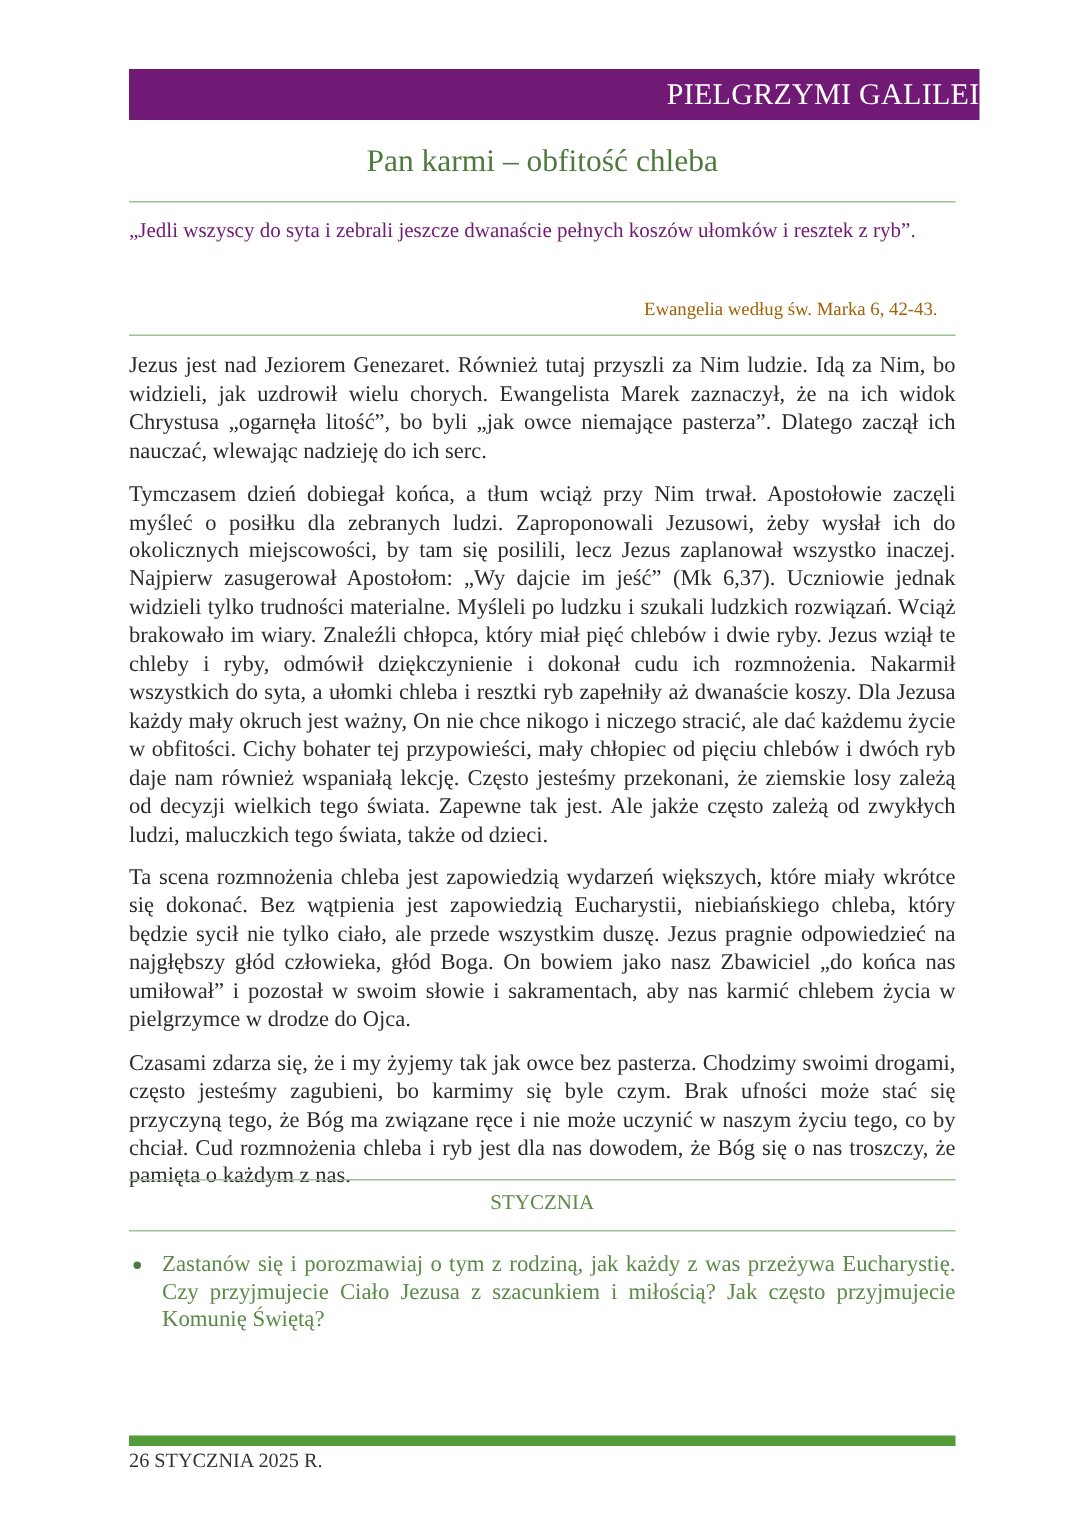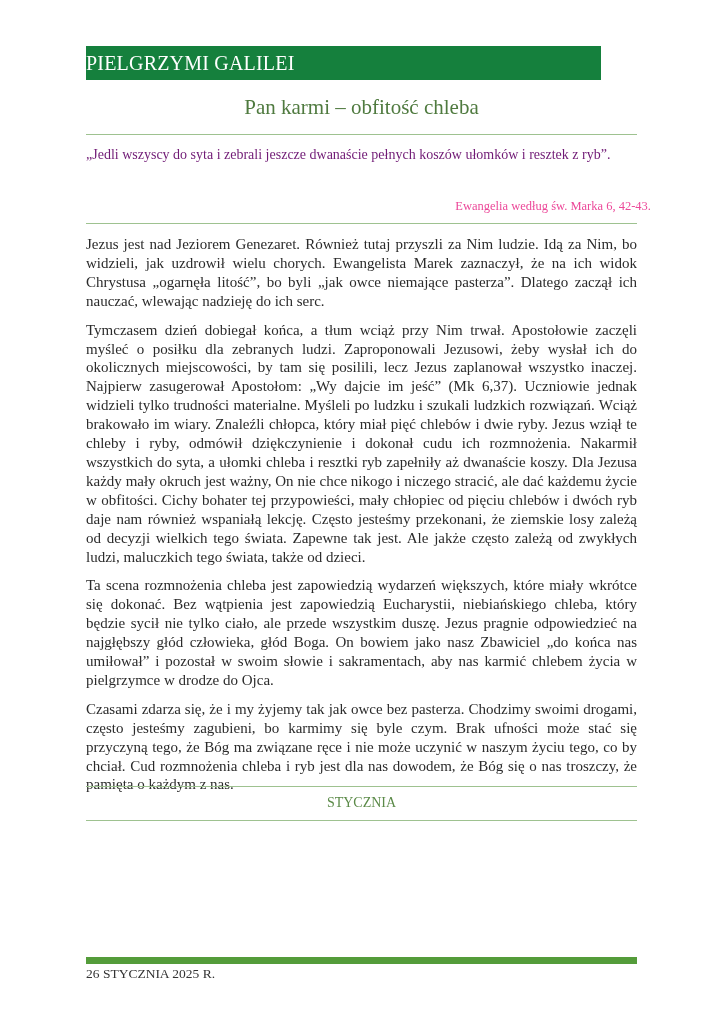--- a/index.html
+++ b/index.html
@@ -1,26 +1,26 @@
 <!DOCTYPE html>
 <html><head>
 <meta charset="utf-8">
 <style>
   html, body { margin: 0; padding: 0; background: #ffffff; }
   body { width: 724px; height: 1024px; position: relative; overflow: hidden;
          font-family: "DejaVu Serif", "Liberation Serif", serif; }
-  .header-bar { position: absolute; left: 86px; top: 46px; width: 515px; height: 34px;
-    background: #15803d; color: #ffffff; text-align: left; font-size: 20px; line-height: 34px;
+  .header-bar { position: absolute; left: 86px; top: 46px; width: 567px; height: 34px;
+    background: #701a75; color: #ffffff; text-align: right; font-size: 20px; line-height: 34px;
     letter-spacing: 0.2px; font-family: "Liberation Serif", serif; }
   .title { position: absolute; left: 86px; top: 92px; width: 551px; text-align: center;
     color: #4f7a3f; font-size: 21px; line-height: 30px; font-family: "Liberation Serif", serif; }
   .rule { position: absolute; left: 86px; width: 551px; height: 0; border-top: 1.5px solid #9ec290; }
   .quote { position: absolute; left: 86px; top: 145px; width: 551px; color: #701a75;
     font-size: 14px; line-height: 20px; font-family: "Liberation Serif", serif; }
-  .quote-source { position: absolute; right: 73px; top: 198px; color: #ec4899;
+  .quote-source { position: absolute; right: 99px; top: 198px; color: #a16207;
     font-size: 12.5px; line-height: 16px; font-family: "Liberation Serif", serif; }
   .body-text { position: absolute; left: 86px; top: 235px; width: 551px; color: #2b2b2b;
     font-size: 15px; line-height: 18.9px; text-align: justify; font-family: "Liberation Serif", serif; }
   .body-text p { margin: 0 0 10px 0; }
   .task-title { position: absolute; left: 86px; top: 793px; width: 551px; text-align: center;
     color: #5b8a48; font-size: 14px; line-height: 20px; font-family: "Liberation Serif", serif; }
   .task-list { position: absolute; left: 86px; top: 834px; width: 551px; margin: 0; padding: 0;
     list-style: none; color: #5b8a48; font-size: 15.2px; line-height: 18.5px;
     text-align: justify; font-family: "Liberation Serif", serif; }
   .task-list li { position: relative; padding-left: 22px; margin-bottom: 2px; }
@@ -51,16 +51,20 @@
   <p>Tymczasem dzień dobiegał końca, a tłum wciąż przy Nim trwał. Apostołowie zaczęli myśleć o posiłku dla zebranych ludzi. Zaproponowali Jezusowi, żeby wysłał ich do okolicznych miejscowości, by tam się posilili, lecz Jezus zaplanował wszystko inaczej. Najpierw zasugerował Apostołom: „Wy dajcie im jeść” (Mk 6,37). Uczniowie jednak widzieli tylko trudności materialne. Myśleli po ludzku i szukali ludzkich rozwiązań. Wciąż brakowało im wiary. Znaleźli chłopca, który miał pięć chlebów i dwie ryby. Jezus wziął te chleby i ryby, odmówił dziękczynienie i dokonał cudu ich rozmnożenia. Nakarmił wszystkich do syta, a ułomki chleba i resztki ryb zapełniły aż dwanaście koszy. Dla Jezusa każdy mały okruch jest ważny, On nie chce nikogo i niczego stracić, ale dać każdemu życie w obfitości. Cichy bohater tej przypowieści, mały chłopiec od pięciu chlebów i dwóch ryb daje nam również wspaniałą lekcję. Często jesteśmy przekonani, że ziemskie losy zależą od decyzji wielkich tego świata. Zapewne tak jest. Ale jakże często zależą od zwykłych ludzi, maluczkich tego świata, także od dzieci.</p>
   <p>Ta scena rozmnożenia chleba jest zapowiedzią wydarzeń większych, które miały wkrótce się dokonać. Bez wątpienia jest zapowiedzią Eucharystii, niebiańskiego chleba, który będzie sycił nie tylko ciało, ale przede wszystkim duszę. Jezus pragnie odpowiedzieć na najgłębszy głód człowieka, głód Boga. On bowiem jako nasz Zbawiciel „do końca nas umiłował” i pozostał w swoim słowie i sakramentach, aby nas karmić chlebem życia w pielgrzymce w drodze do Ojca.</p>
   <p>Czasami zdarza się, że i my żyjemy tak jak owce bez pasterza. Chodzimy swoimi drogami, często jesteśmy zagubieni, bo karmimy się byle czym. Brak ufności może stać się przyczyną tego, że Bóg ma związane ręce i nie może uczynić w naszym życiu tego, co by chciał. Cud rozmnożenia chleba i ryb jest dla nas dowodem, że Bóg się o nas troszczy, że pamięta o każdym z nas.</p>
 </div>
 
 <div class="rule" style="top:786px;"></div>
 <div class="task-title">STYCZNIA</div>
 <div class="rule" style="top:820px;"></div>
 
 <ul class="task-list">
+  <li>
+    <span class="bullet"></span>
+    <span>Zastanów się i porozmawiaj o tym z rodziną, jak każdy z was przeżywa Eucharystię. Czy przyjmujecie Ciało Jezusa z szacunkiem i miłością? Jak często przyjmujecie Komunię Świętą?</span>
+  </li>
 </ul>
 
 <div class="footer-bar"></div>
 <div class="footer-date">26 STYCZNIA 2025 R.</div>
 
 </body></html>

